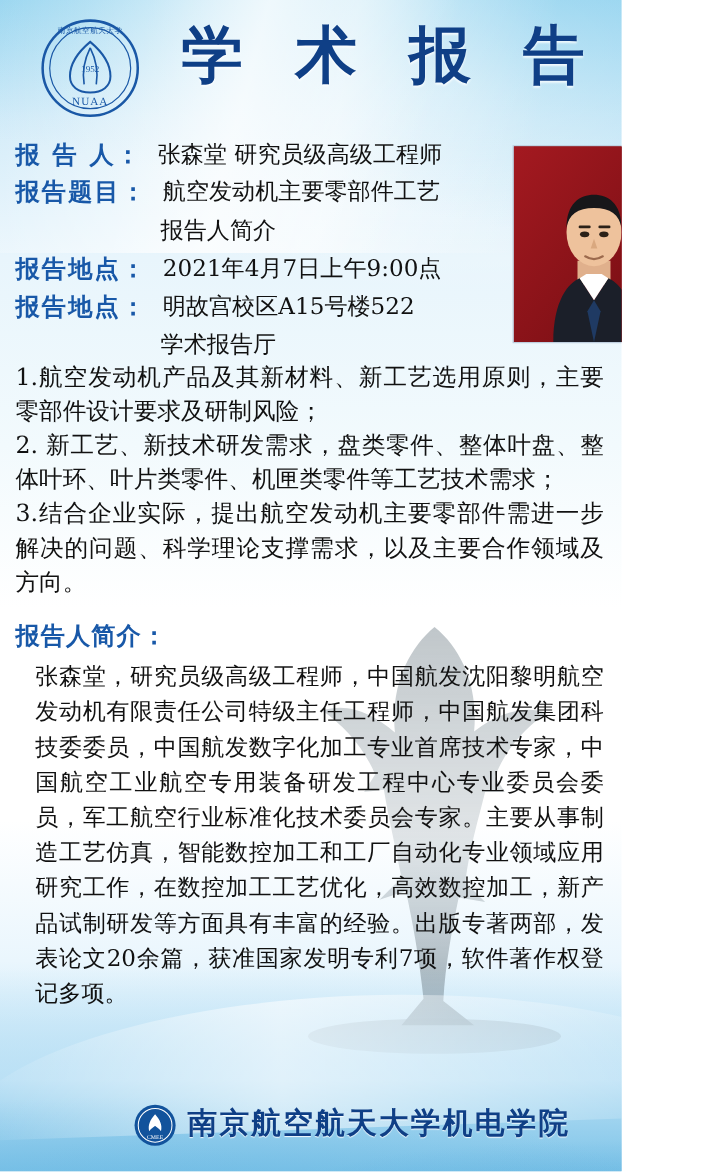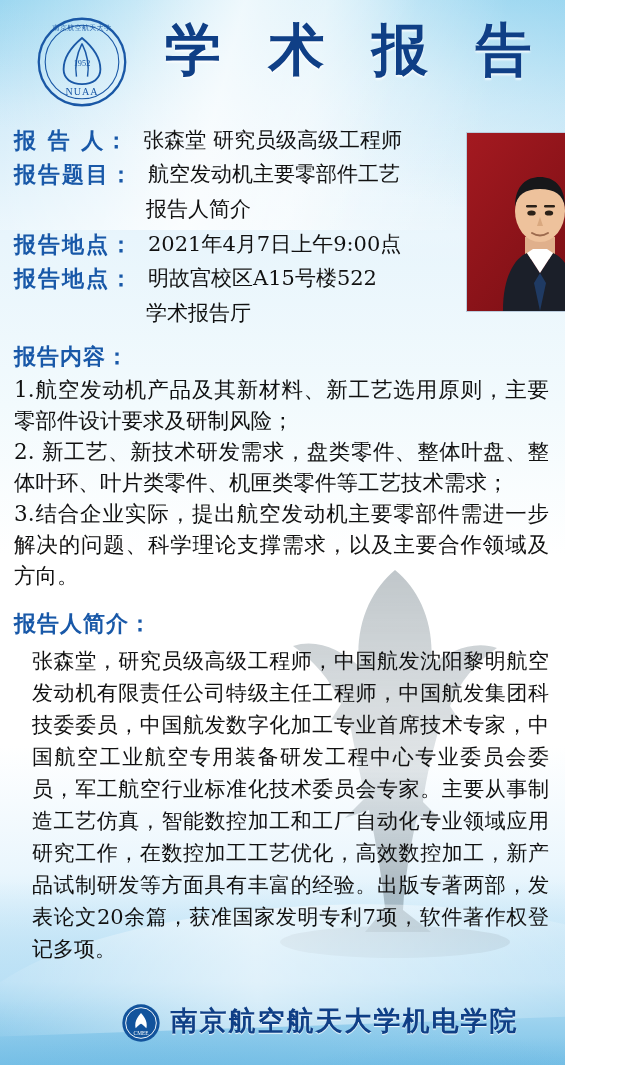--- a/index.html
+++ b/index.html
@@ -200,21 +200,20 @@
     </div>
 
     <div class="row" style="margin-top:4px;">
       <span class="lab">报告地点</span>
       <span class="colon">：</span>
       <span class="val">明故宫校区A15号楼522</span>
     </div>
     <div class="val2">学术报告厅</div>
   </div>
 
-  <div class="sec-title" style="margin-top:14px;">报告内容：</div>
   <div class="para">1.航空发动机产品及其新材料、新工艺选用原则，主要零部件设计要求及研制风险；</div>
   <div class="para">2. 新工艺、新技术研发需求，盘类零件、整体叶盘、整体叶环、叶片类零件、机匣类零件等工艺技术需求；</div>
   <div class="para">3.结合企业实际，提出航空发动机主要零部件需进一步解决的问题、科学理论支撑需求，以及主要合作领域及方向。</div>
 
   <div class="bio-title">报告人简介：</div>
   <div class="bio">张森堂，研究员级高级工程师，中国航发沈阳黎明航空发动机有限责任公司特级主任工程师，中国航发集团科技委委员，中国航发数字化加工专业首席技术专家，中国航空工业航空专用装备研发工程中心专业委员会委员，军工航空行业标准化技术委员会专家。主要从事制造工艺仿真，智能数控加工和工厂自动化专业领域应用研究工作，在数控加工工艺优化，高效数控加工，新产品试制研发等方面具有丰富的经验。出版专著两部，发表论文20余篇，获准国家发明专利7项，软件著作权登记多项。</div>
 
   <div class="wave"></div>
   <div class="wave2"></div>
 

